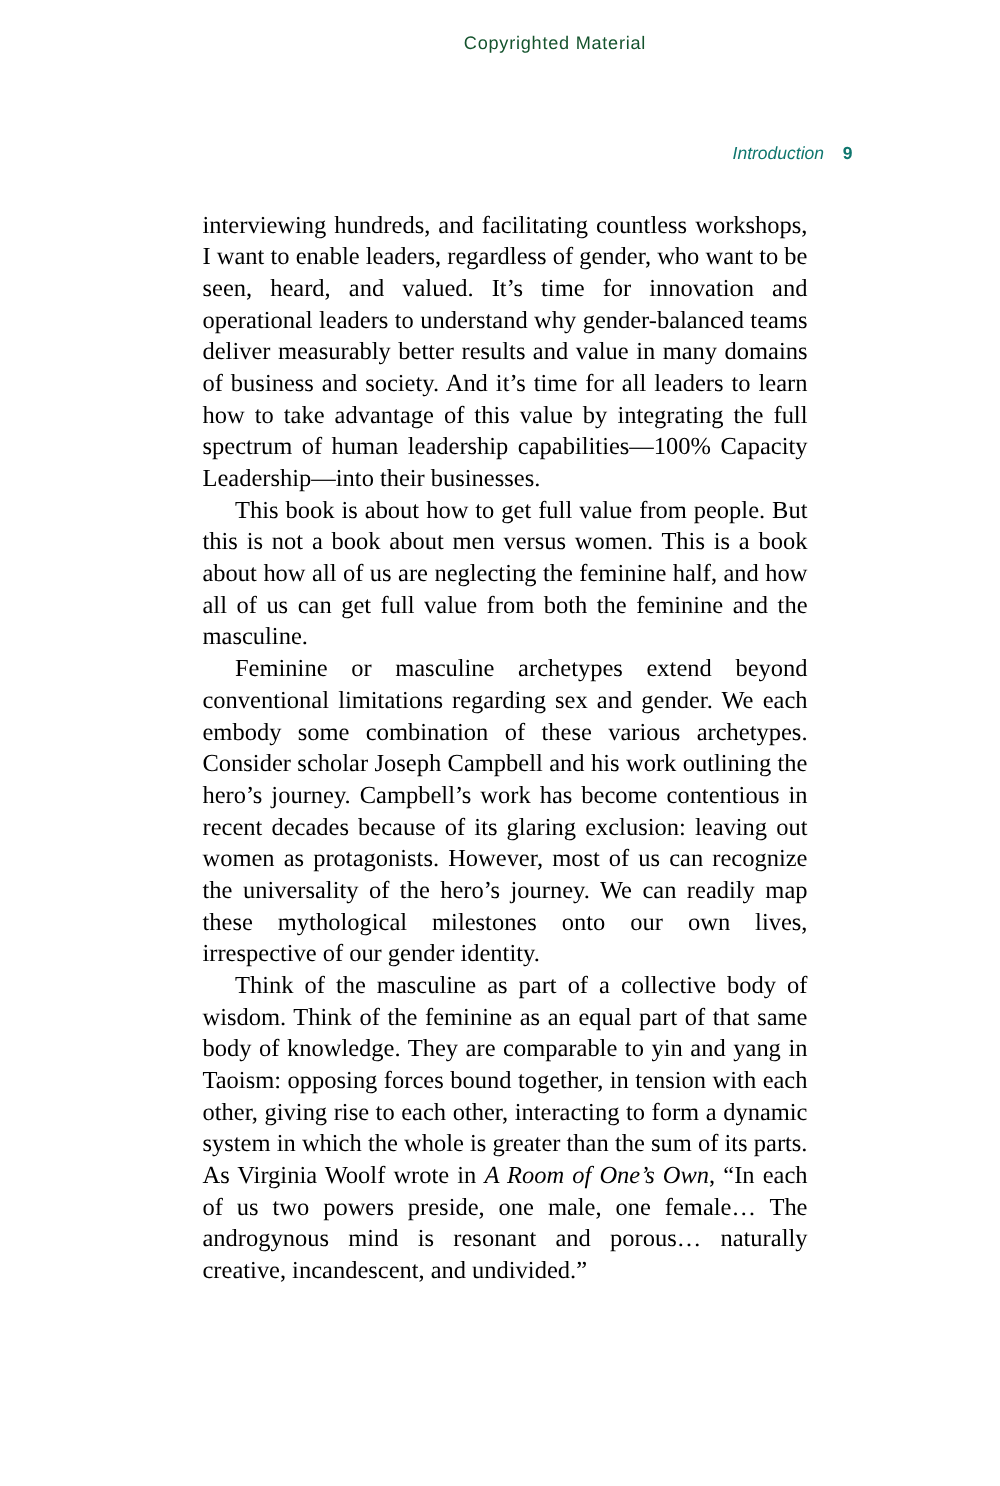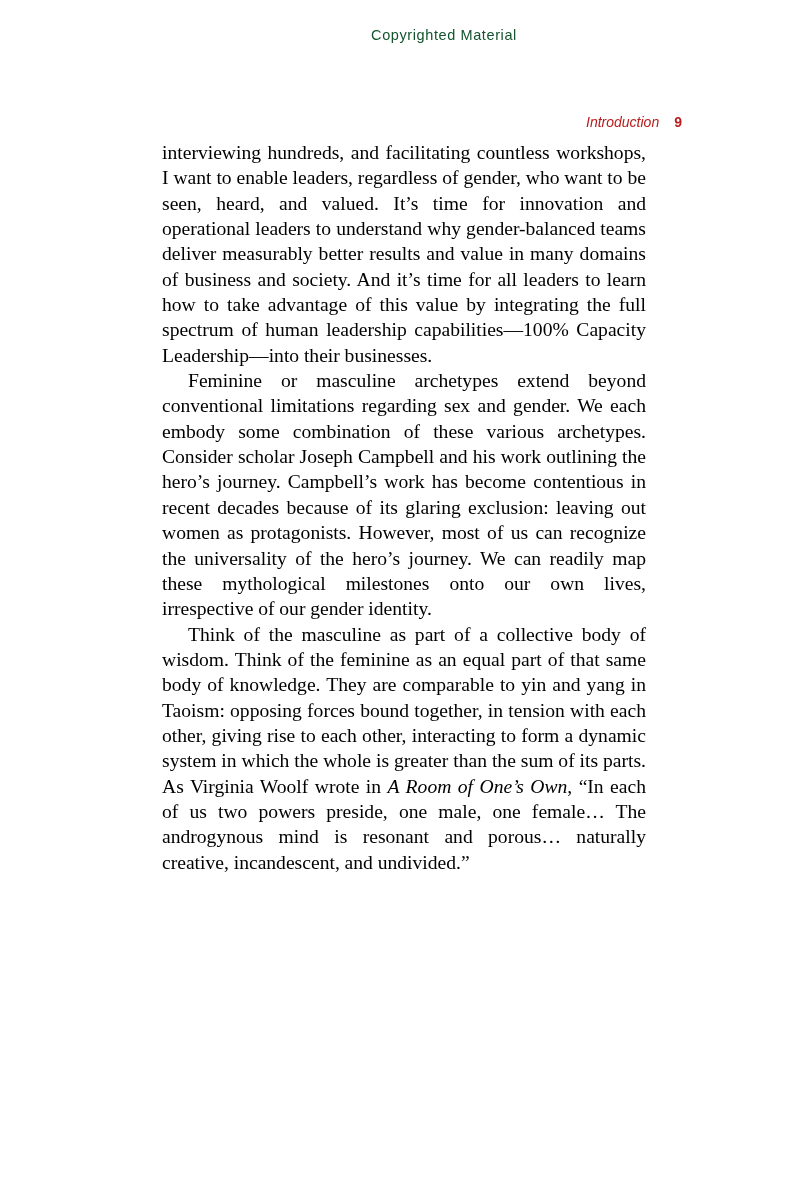--- a/index.html
+++ b/index.html
@@ -33,38 +33,38 @@
 
   
   .running-head {
     position: absolute;
     top: 114px;
     left: 162px;
     width: 520px;
     text-align: right;
     font-family: "Liberation Sans", sans-serif;
     font-size: 14px;
-    color: #b91c1c;
+    color: #0f766e;
     white-space: nowrap;
   }
   .running-head .rh-title {
     font-style: italic;
     font-weight: normal;
   }
   .running-head .rh-folio {
     font-weight: bold;
     font-style: normal;
     margin-left: 15px;
     font-size: 14px;
   }
 
   
   .textblock {
     position: absolute;
-    top: 140px;
+    top: 168px;
     left: 162px;
     width: 484px;
   }
   .textblock p {
     margin: 0;
     font-family: "Liberation Serif", serif;
     font-size: 19.6px;
     line-height: 25.35px;
     text-align: justify;
     text-justify: inter-word;
@@ -95,15 +95,16 @@
 <body>
 
 <div class="watermark watermark-top">Copyrighted Material</div>
 
 <div class="running-head">
   <span class="rh-title">Introduction</span><span class="rh-folio">9</span>
 </div>
 
 <div class="textblock">
   <p class="first">interviewing hundreds, and facilitating countless workshops, I want to enable leaders, regardless of gender, who want to be seen, heard, and valued. It’s time for innovation and operational leaders to understand why gender-balanced teams deliver measurably better results and value in many domains of business and society. And it’s time for all leaders to learn how to take advantage of this value by integrating the full spectrum of human leadership capabilities—100% Capacity Leadership—into their businesses.</p>
+  <p class="indent">This book is about how to get full value from people. But this is not a book about men versus women. This is a book about how all of us are neglecting the feminine half, and how all of us can get full value from both the feminine and the masculine.</p>
   <p class="indent">Feminine or masculine archetypes extend beyond conventional limitations regarding sex and gender. We each embody some combination of these various archetypes. Consider scholar Joseph Campbell and his work outlining the hero’s journey. Campbell’s work has become contentious in recent decades because of its glaring exclusion: leaving out women as protagonists. However, most of us can recognize the universality of the hero’s journey. We can readily map these mythological milestones onto our own lives, irrespective of our gender identity.</p>
   <p class="indent">Think of the masculine as part of a collective body of wisdom. Think of the feminine as an equal part of that same body of knowledge. They are comparable to yin and yang in Taoism: opposing forces bound together, in tension with each other, giving rise to each other, interacting to form a dynamic system in which the whole is greater than the sum of its parts. As Virginia Woolf wrote in <em class="book-title">A Room of One’s Own</em>, “In each of us two powers preside, one male, one female… The androgynous mind is resonant and porous… naturally creative, incandescent, and undivided.”</p>
 </div>
 
 </body></html>

